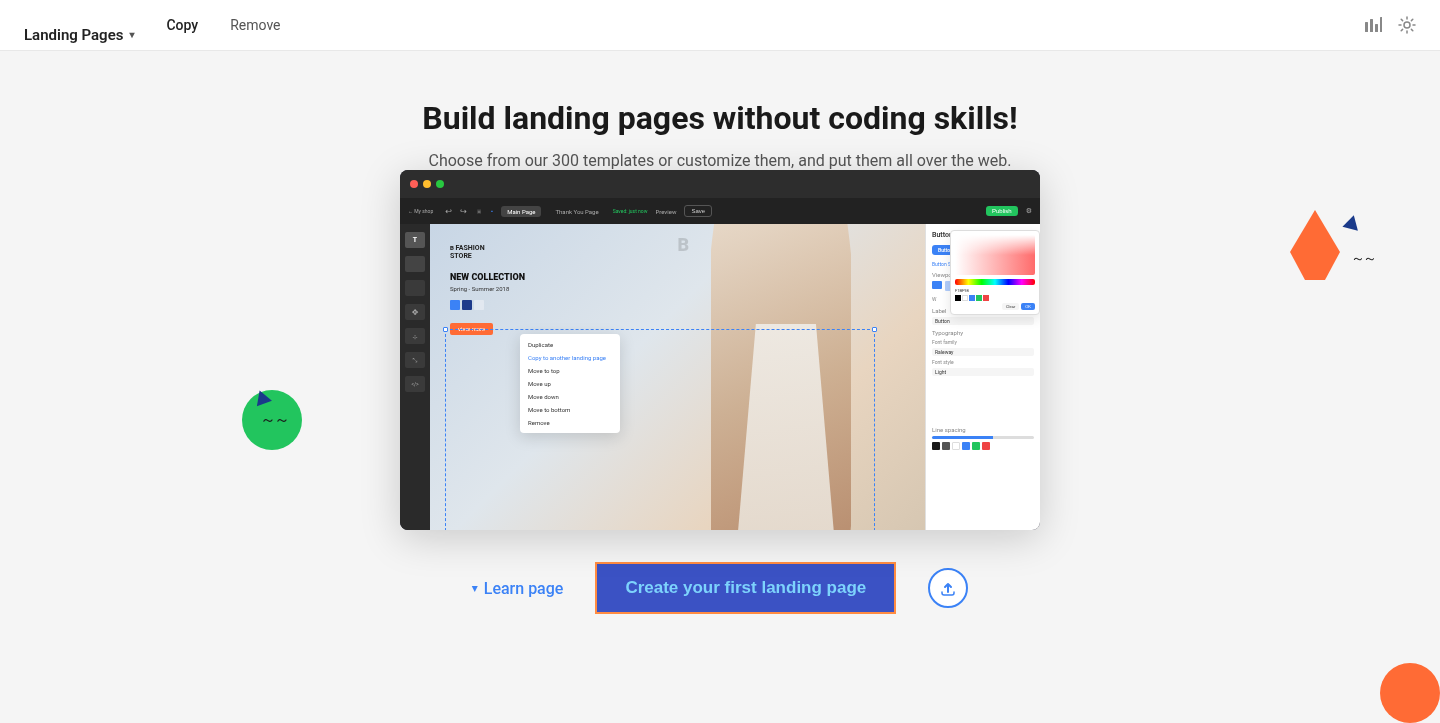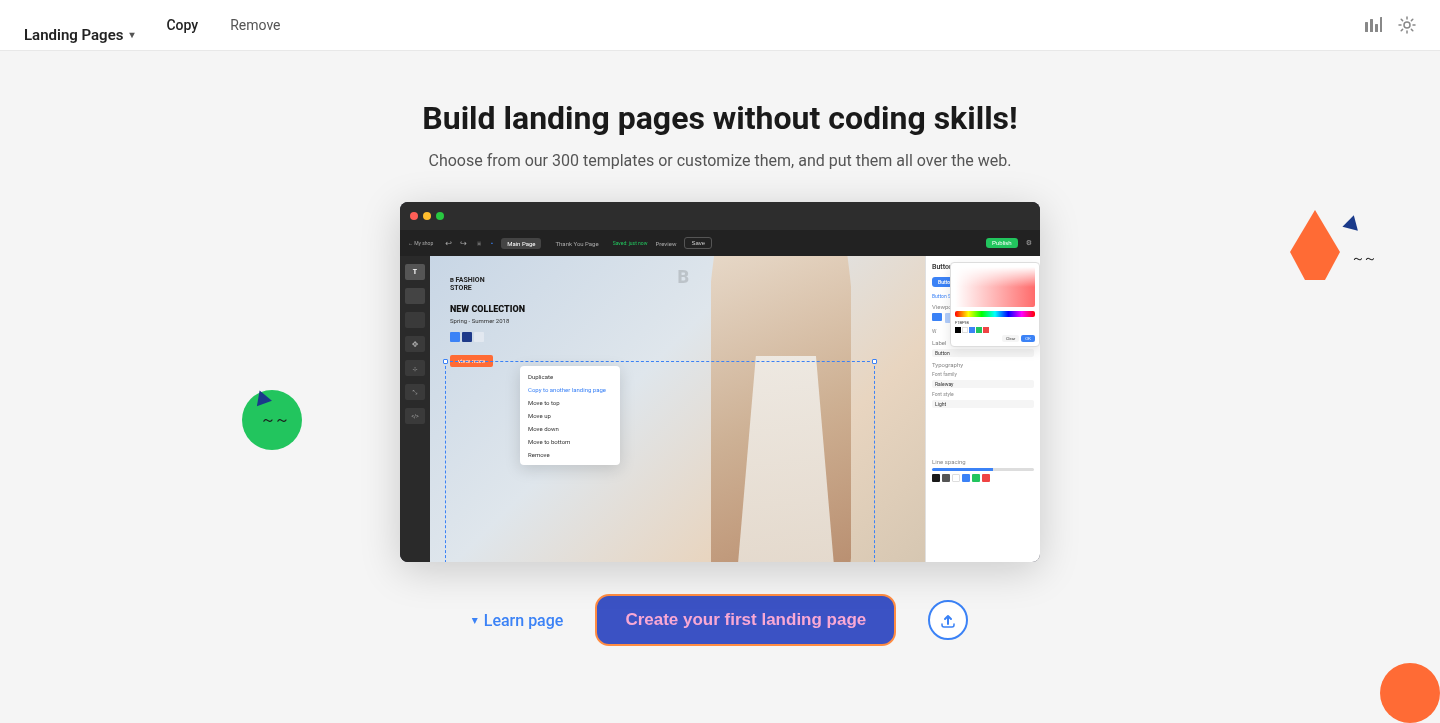--- a/index.html
+++ b/index.html
@@ -80,21 +80,20 @@
       font-size: 32px;
       font-weight: 700;
       color: #1a1a1a;
       text-align: left;
       margin-bottom: 14px;
     }
     .hero-subtitle {
       font-size: 16px;
       color: #555;
       text-align: center;
-      margin-bottom: 32px;
     }
 
     
     .screenshot-container {
       width: 640px;
       height: 360px;
       background: #1a1a2e;
       border-radius: 8px;
       overflow: hidden;
       position: relative;
@@ -402,23 +401,23 @@
       font-weight: 500;
       cursor: pointer;
       text-decoration: none;
     }
     .learn-more-arrow {
       font-size: 12px;
     }
 
     .create-btn {
       background: #3b52c4;
-      color: #f9a8d4;
+      color: #7dd3fc;
       border: 2px solid #ff8c42;
-      border-radius: 14px;
+      border-radius: 0;
       padding: 14px 28px;
       font-size: 17px;
       font-weight: 600;
       cursor: pointer;
       white-space: nowrap;
       text-align: center;
     }
 
     .upload-icon-btn {
       width: 40px;

